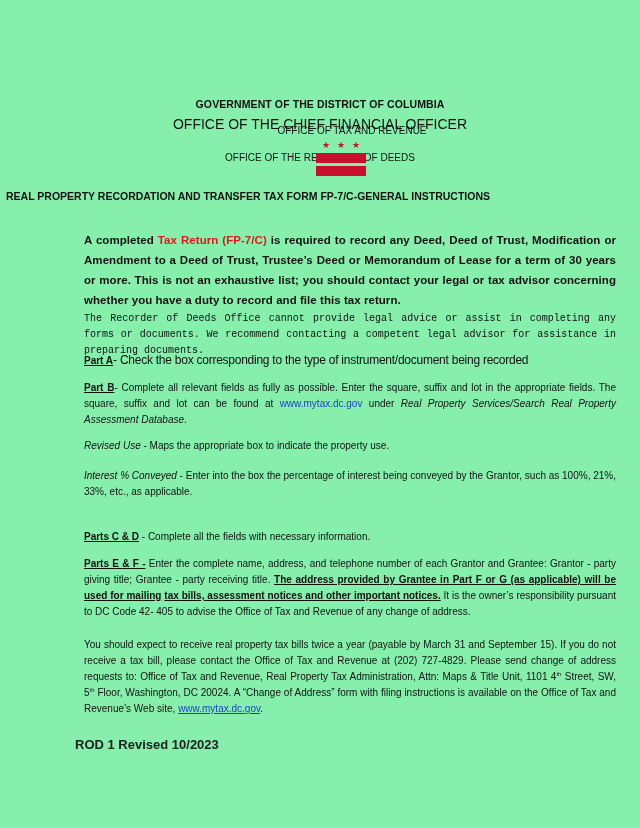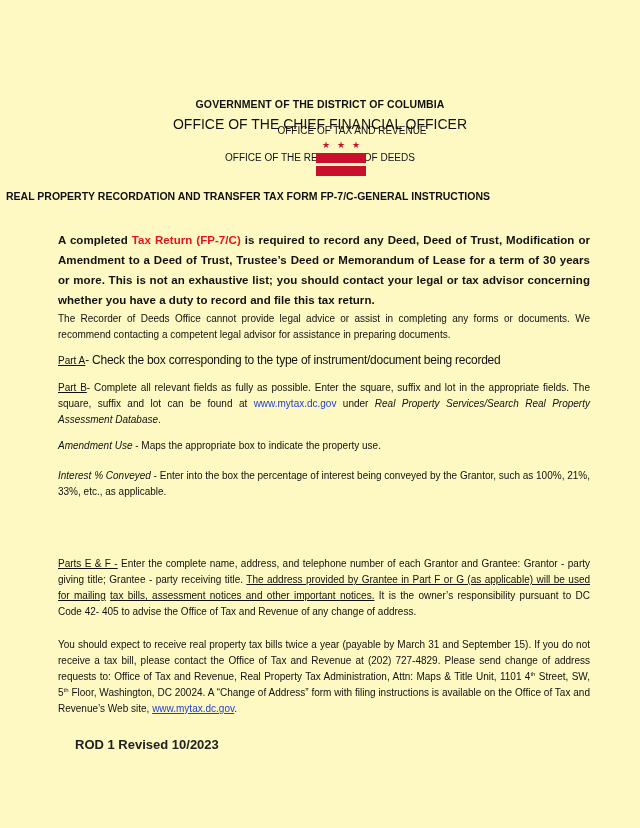--- a/index.html
+++ b/index.html
@@ -1,36 +1,36 @@
 <!DOCTYPE html>
 <html><head>
 <meta charset="utf-8">
 <style>
   html, body { margin: 0; padding: 0; background: #ffffff; }
   body {
     width: 640px; height: 828px; position: relative; overflow: hidden;
     font-family: "Liberation Sans", sans-serif; color: #111;
   }
-  .page { position: absolute; left: 0; top: 0; width: 640px; height: 828px; background: #fef9c3; }
+  .page { position: absolute; left: 0; top: 0; width: 640px; height: 828px; background: #86efac; }
   .header { position: absolute; left: 0; width: 640px; text-align: center; }
   .gov { top: 98px; font-weight: bold; font-size: 10.5px; letter-spacing: 0.1px; }
   .sub1 { top: 116px; font-size: 14px; }
   .sub2 { top: 125px; font-size: 10px; margin-left: 32px; }
   .sub3 { top: 152px; font-size: 10px; }
   
   .flag { position: absolute; left: 316px; top: 140px; width: 50px; height: 38px; }
   .flag .star { position: absolute; top: 0; color: #c8102e; font-size: 9px; line-height: 10px; }
   .flag .bar { position: absolute; left: 0; width: 50px; height: 10px; background: #c8102e; }
   .title { position: absolute; left: 6px; top: 190px; width: 640px; font-weight: bold; font-size: 10.5px; }
-  .para { position: absolute; left: 58px; width: 532px; font-size: 10px; line-height: 16px; text-align: justify; }
+  .para { position: absolute; left: 84px; width: 532px; font-size: 10px; line-height: 16px; text-align: justify; }
   .lead { top: 230px; font-weight: bold; font-size: 11.5px; line-height: 20px; letter-spacing: 0.05px; }
   .red { color: #e8141b; }
   .link-blue { color: #1f3fcf; }
   .link-u { color: #1f3fcf; text-decoration: underline; }
-  .bu { font-weight: normal; text-decoration: underline; }
+  .bu { font-weight: bold; text-decoration: underline; }
   .it { font-style: italic; }
   .condensed { font-size: 12px; letter-spacing: -0.25px; }
   sup { font-size: 6px; line-height: 0; vertical-align: super; }
   .footer { position: absolute; left: 75px; top: 737px; font-size: 13px; color: #222; font-weight: bold; }
 </style>
 </head>
 <body>
 
 <div class="page">
 
@@ -44,29 +44,30 @@
     <span class="star" style="left:21px;">★</span>
     <span class="star" style="left:36px;">★</span>
     <div class="bar" style="top:13px;"></div>
     <div class="bar" style="top:26px;"></div>
   </div>
 
   <div class="title">REAL PROPERTY RECORDATION AND TRANSFER TAX FORM FP-7/C-GENERAL INSTRUCTIONS</div>
 
   <div class="para lead"><span>A completed </span><span class="red">Tax Return (FP-7/C)</span><span> is required to record any Deed, Deed of Trust, Modification or Amendment to a Deed of Trust, Trustee’s Deed or Memorandum of Lease for a term of 30 years or more. This is not an exhaustive list; you should contact your legal or tax advisor concerning whether you have a duty to record and file this tax return.</span></div>
 
-  <div class="para" style="top:311px;">The Recorder of Deeds Office cannot provide legal advice or assist in completing any forms or documents. We recommend contacting a competent legal advisor for assistance in preparing documents.</div>
+  <div class="para" style="top:311px;font-family:Liberation Mono, monospace;">The Recorder of Deeds Office cannot provide legal advice or assist in completing any forms or documents. We recommend contacting a competent legal advisor for assistance in preparing documents.</div>
 
   <div class="para" style="top:352px;"><span class="bu">Part A</span><span class="condensed">- Check the box corresponding to the type of instrument/document being recorded</span></div>
 
   <div class="para" style="top:380px;"><span class="bu">Part B</span><span>- Complete all relevant fields as fully as possible. Enter the square, suffix and lot in the appropriate fields. The square, suffix and lot can be found at </span><span class="link-blue">www.mytax.dc.gov</span><span> under </span><span class="it">Real Property Services/Search Real Property Assessment Database</span><span>.</span></div>
 
-  <div class="para" style="top:438px;"><span class="it">Amendment Use</span><span> - Maps the appropriate box to indicate the property use.</span></div>
+  <div class="para" style="top:438px;"><span class="it">Revised Use</span><span> - Maps the appropriate box to indicate the property use.</span></div>
 
   <div class="para" style="top:468px;"><span class="it">Interest % Conveyed</span><span> - Enter into the box the percentage of interest being conveyed by the Grantor, such as 100%, 21%, 33%, etc., as applicable.</span></div>
 
+  <div class="para" style="top:529px;"><span class="bu">Parts C &amp; D</span><span> - Complete all the fields with necessary information.</span></div>
 
   <div class="para" style="top:556px;"><span class="bu">Parts E &amp; F -</span><span> Enter the complete name, address, and telephone number of each Grantor and Grantee: Grantor - party giving title; Grantee - party receiving title. </span><span class="bu">The address provided by Grantee in Part F or G (as applicable) will be used for mailing</span><span> </span><span class="bu">tax bills, assessment notices and other important notices.</span><span> It is the owner’s responsibility pursuant to DC Code 42- 405 to advise the Office of Tax and Revenue of any change of address.</span></div>
 
   <div class="para" style="top:637px;"><span>You should expect to receive real property tax bills twice a year (payable by March 31 and September 15). If you do not receive a tax bill, please contact the Office of Tax and Revenue at (202) 727-4829. Please send change of address requests to: Office of Tax and Revenue, Real Property Tax Administration, Attn: Maps &amp; Title Unit, 1101 4</span><sup>th</sup><span> Street, SW, 5</span><sup>th</sup><span> Floor, Washington, DC 20024. A “Change of Address” form with filing instructions is available on the Office of Tax and Revenue’s Web site, </span><span class="link-u">www.mytax.dc.gov</span><span>.</span></div>
 
   <div class="footer">ROD 1 Revised 10/2023</div>
 </div>
 
 </body></html>

